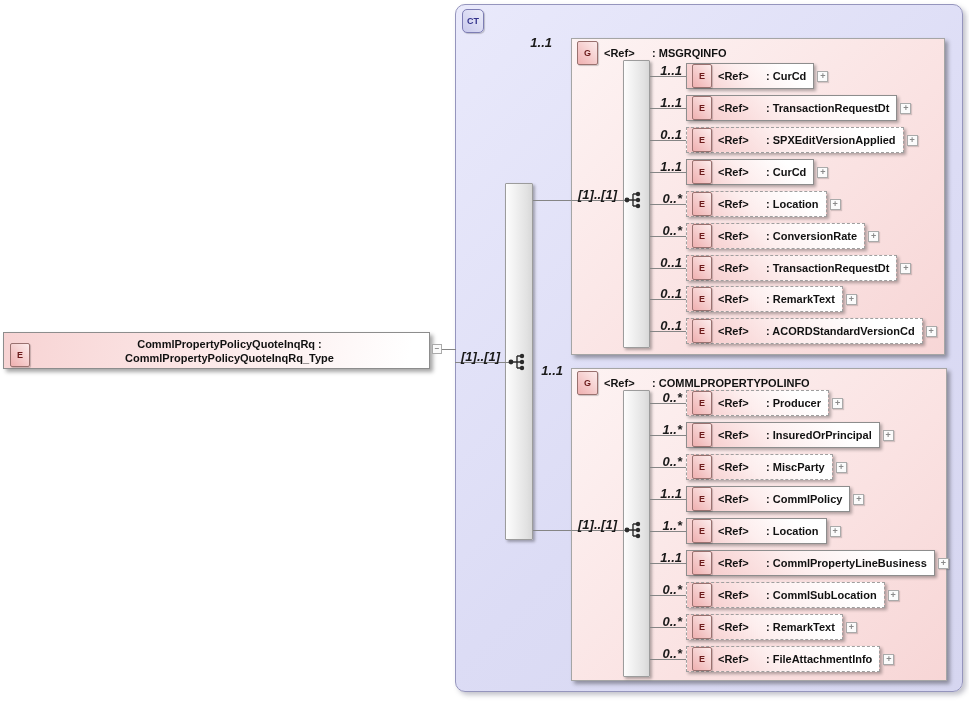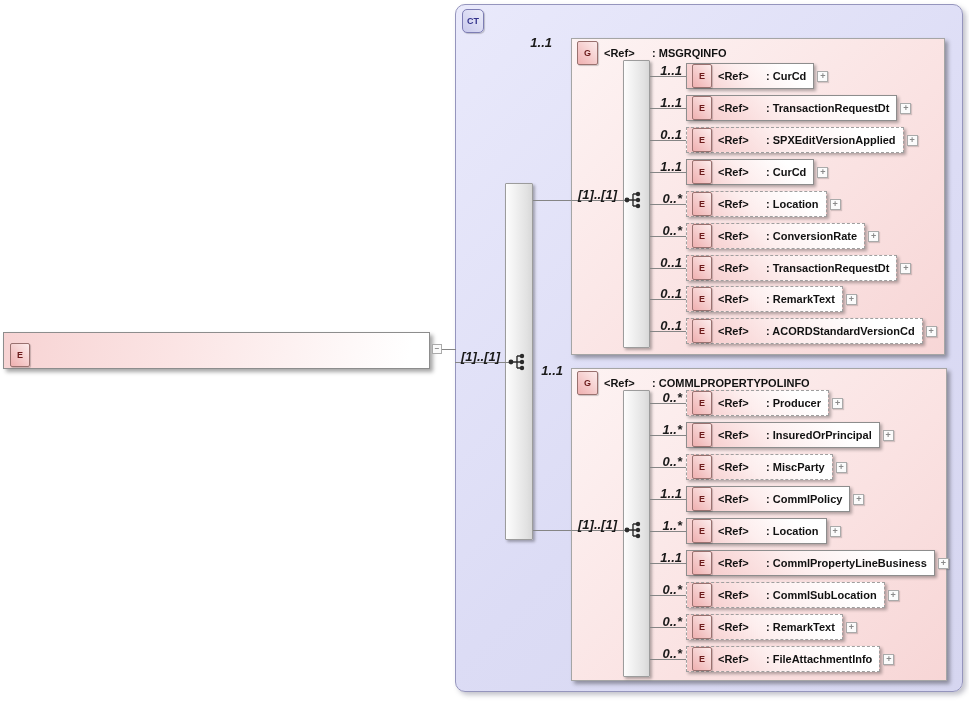--- a/index.html
+++ b/index.html
@@ -120,20 +120,21 @@
   <svg class="wires" width="969" height="701">
     <path d="M442 349.5 H456 M455 362.5 H512 M533 200.5 H628 M533 530.5 H628
              M650 76.5 H687 M650 108.5 H687 M650 140.5 H687 M650 172.5 H687 M650 204.5 H687
              M650 236.5 H687 M650 268.5 H687 M650 299.5 H687 M650 331.5 H687
              M650 403.5 H687 M650 435.5 H687 M650 467.5 H687 M650 499.5 H687 M650 531.5 H687
              M650 563.5 H687 M650 595.5 H687 M650 627.5 H687 M650 659.5 H687" stroke="#858585" stroke-width="1" fill="none" shape-rendering="crispEdges"></path>
   </svg>
 
   <div class="root-box">
     <span class="badge">E</span>
+    <div class="root-label">CommlPropertyPolicyQuoteInqRq : CommlPropertyPolicyQuoteInqRq_Type</div>
   </div>
   <div class="minus">−</div>
 
   <div class="ct"></div>
   <span class="badge ctb ct-badge-pos">CT</span>
 
   <div class="vbar" style="left:505px; top:183px; height:357px;"></div>
   <svg class="seq-icon" style="left:504px; top:352px;" width="24" height="20">
     <path d="M7 10 H13 M13 4 V16 M13 4 H18 M13 10 H18 M13 16 H18" stroke="#2b2b2b" stroke-width="1.4" fill="none"></path>
     <circle cx="7" cy="10" r="2.4" fill="#2b2b2b"></circle>

